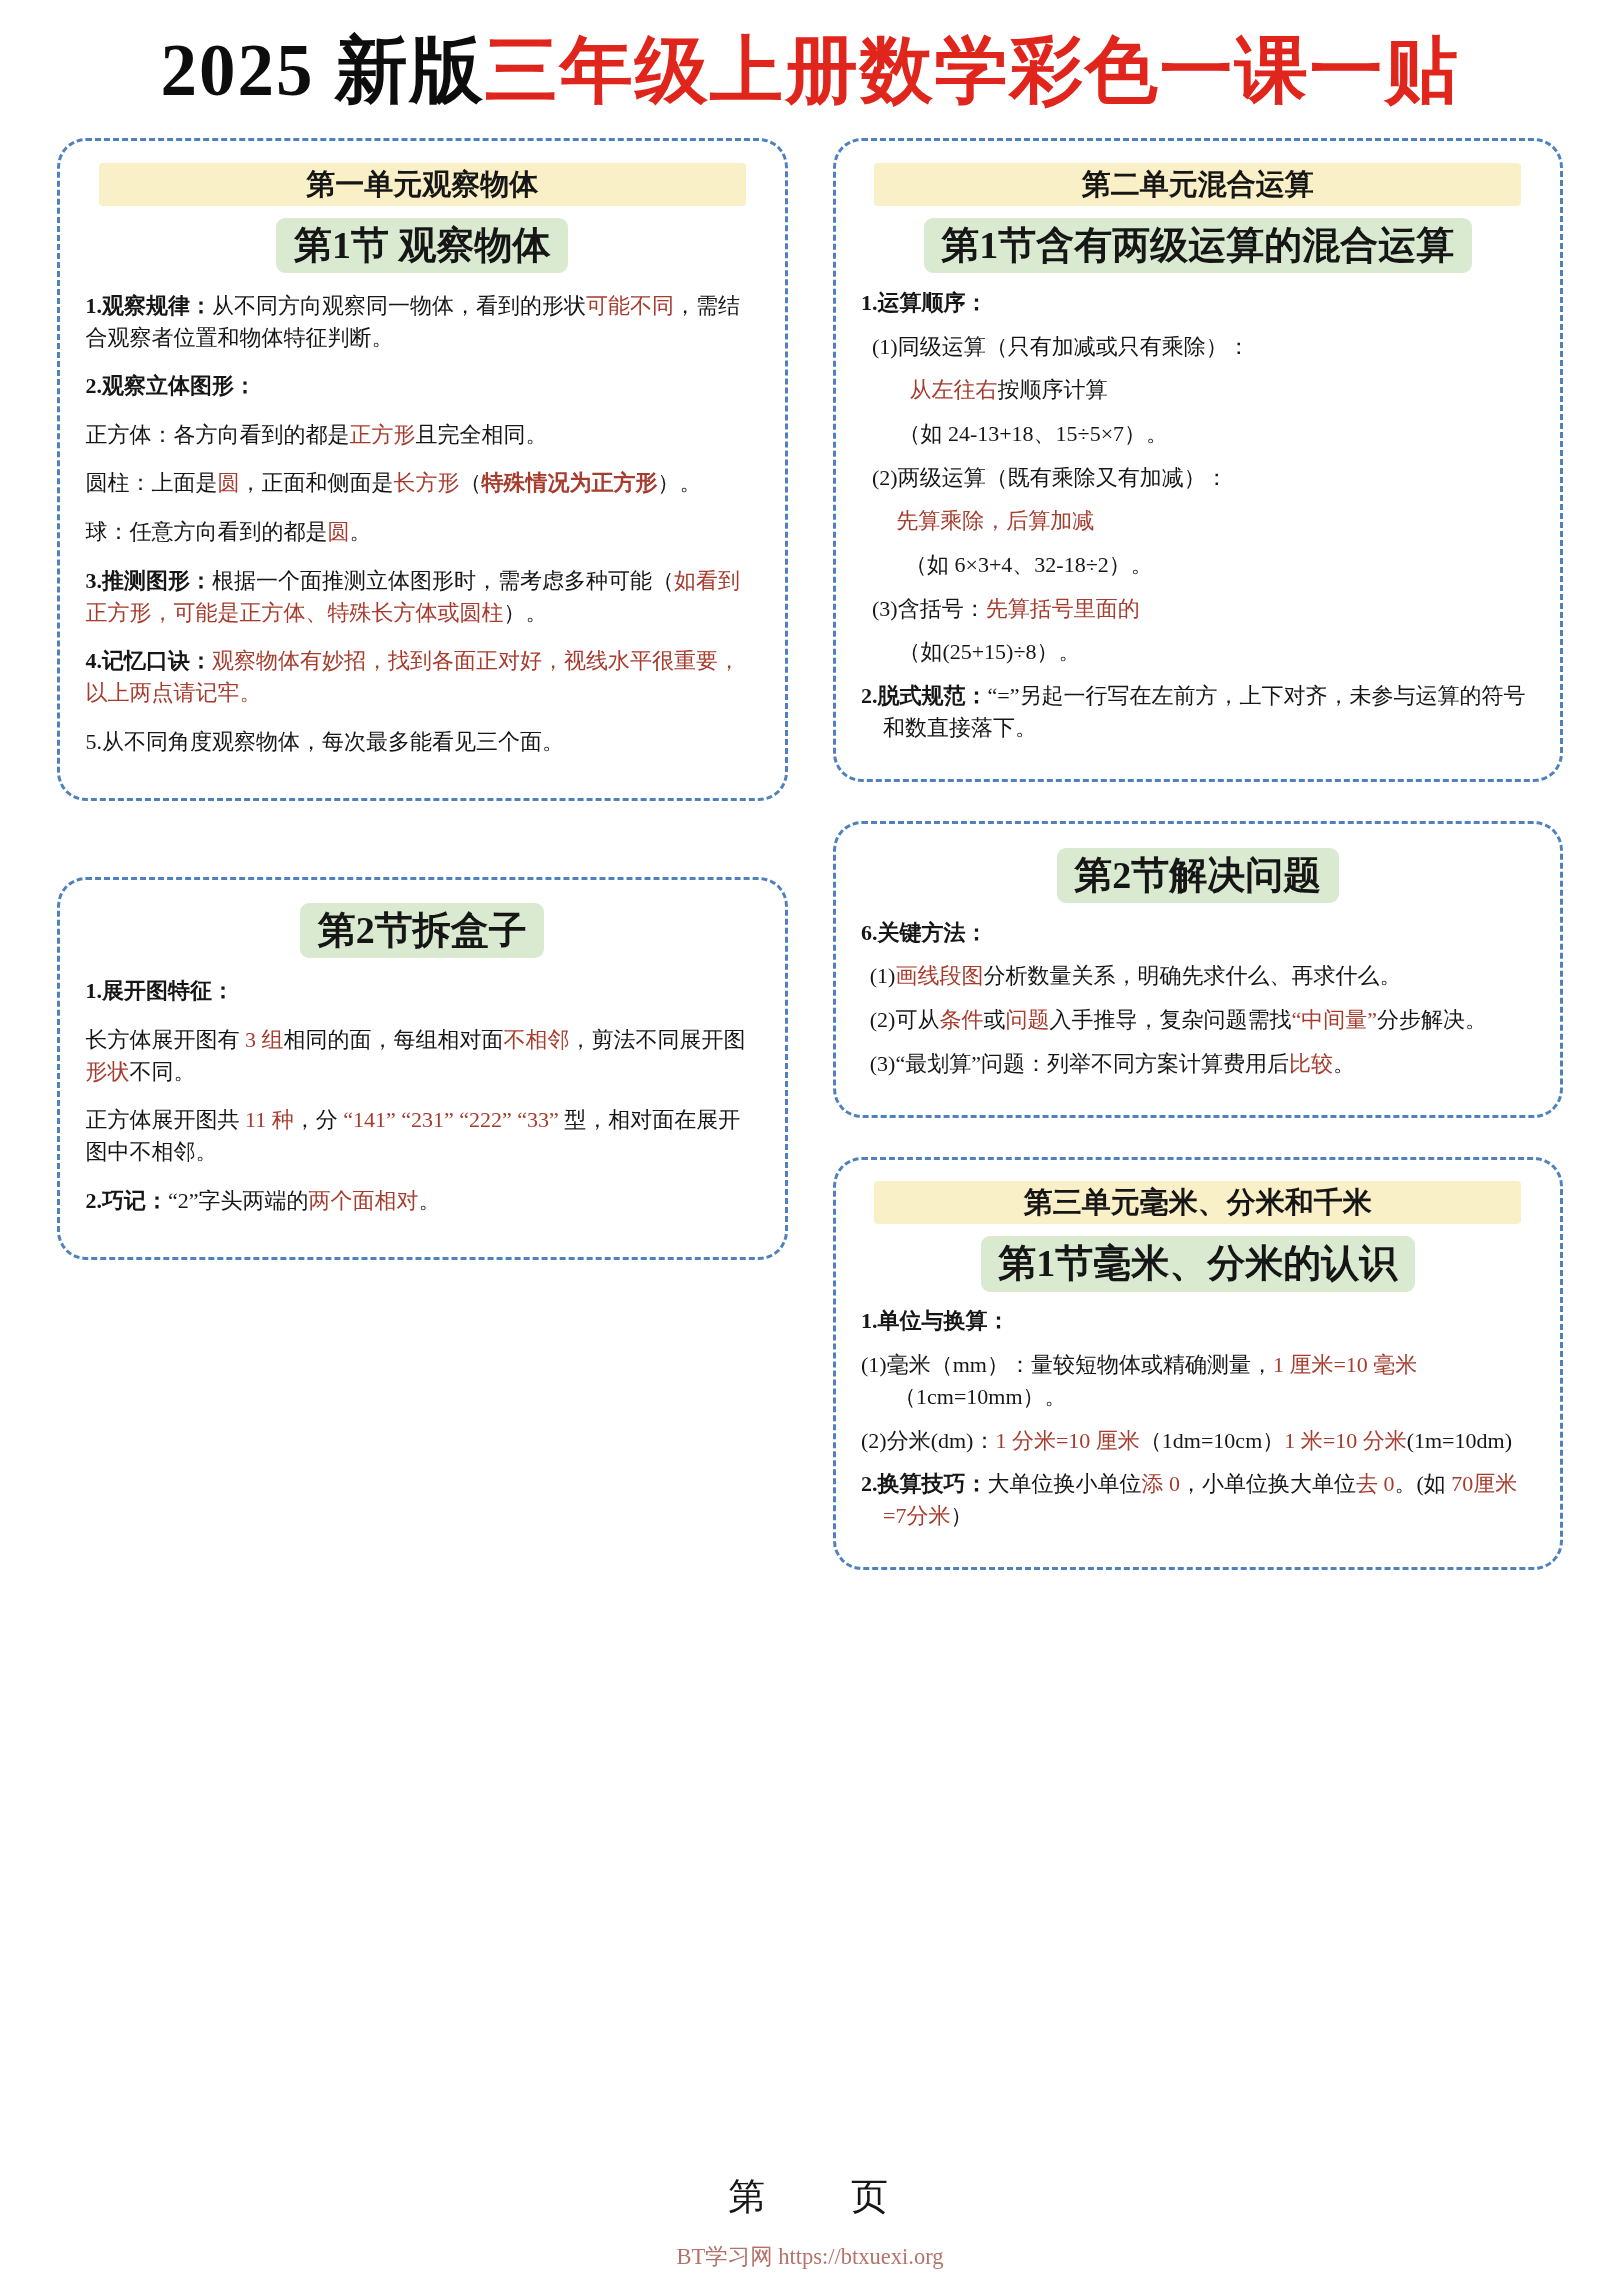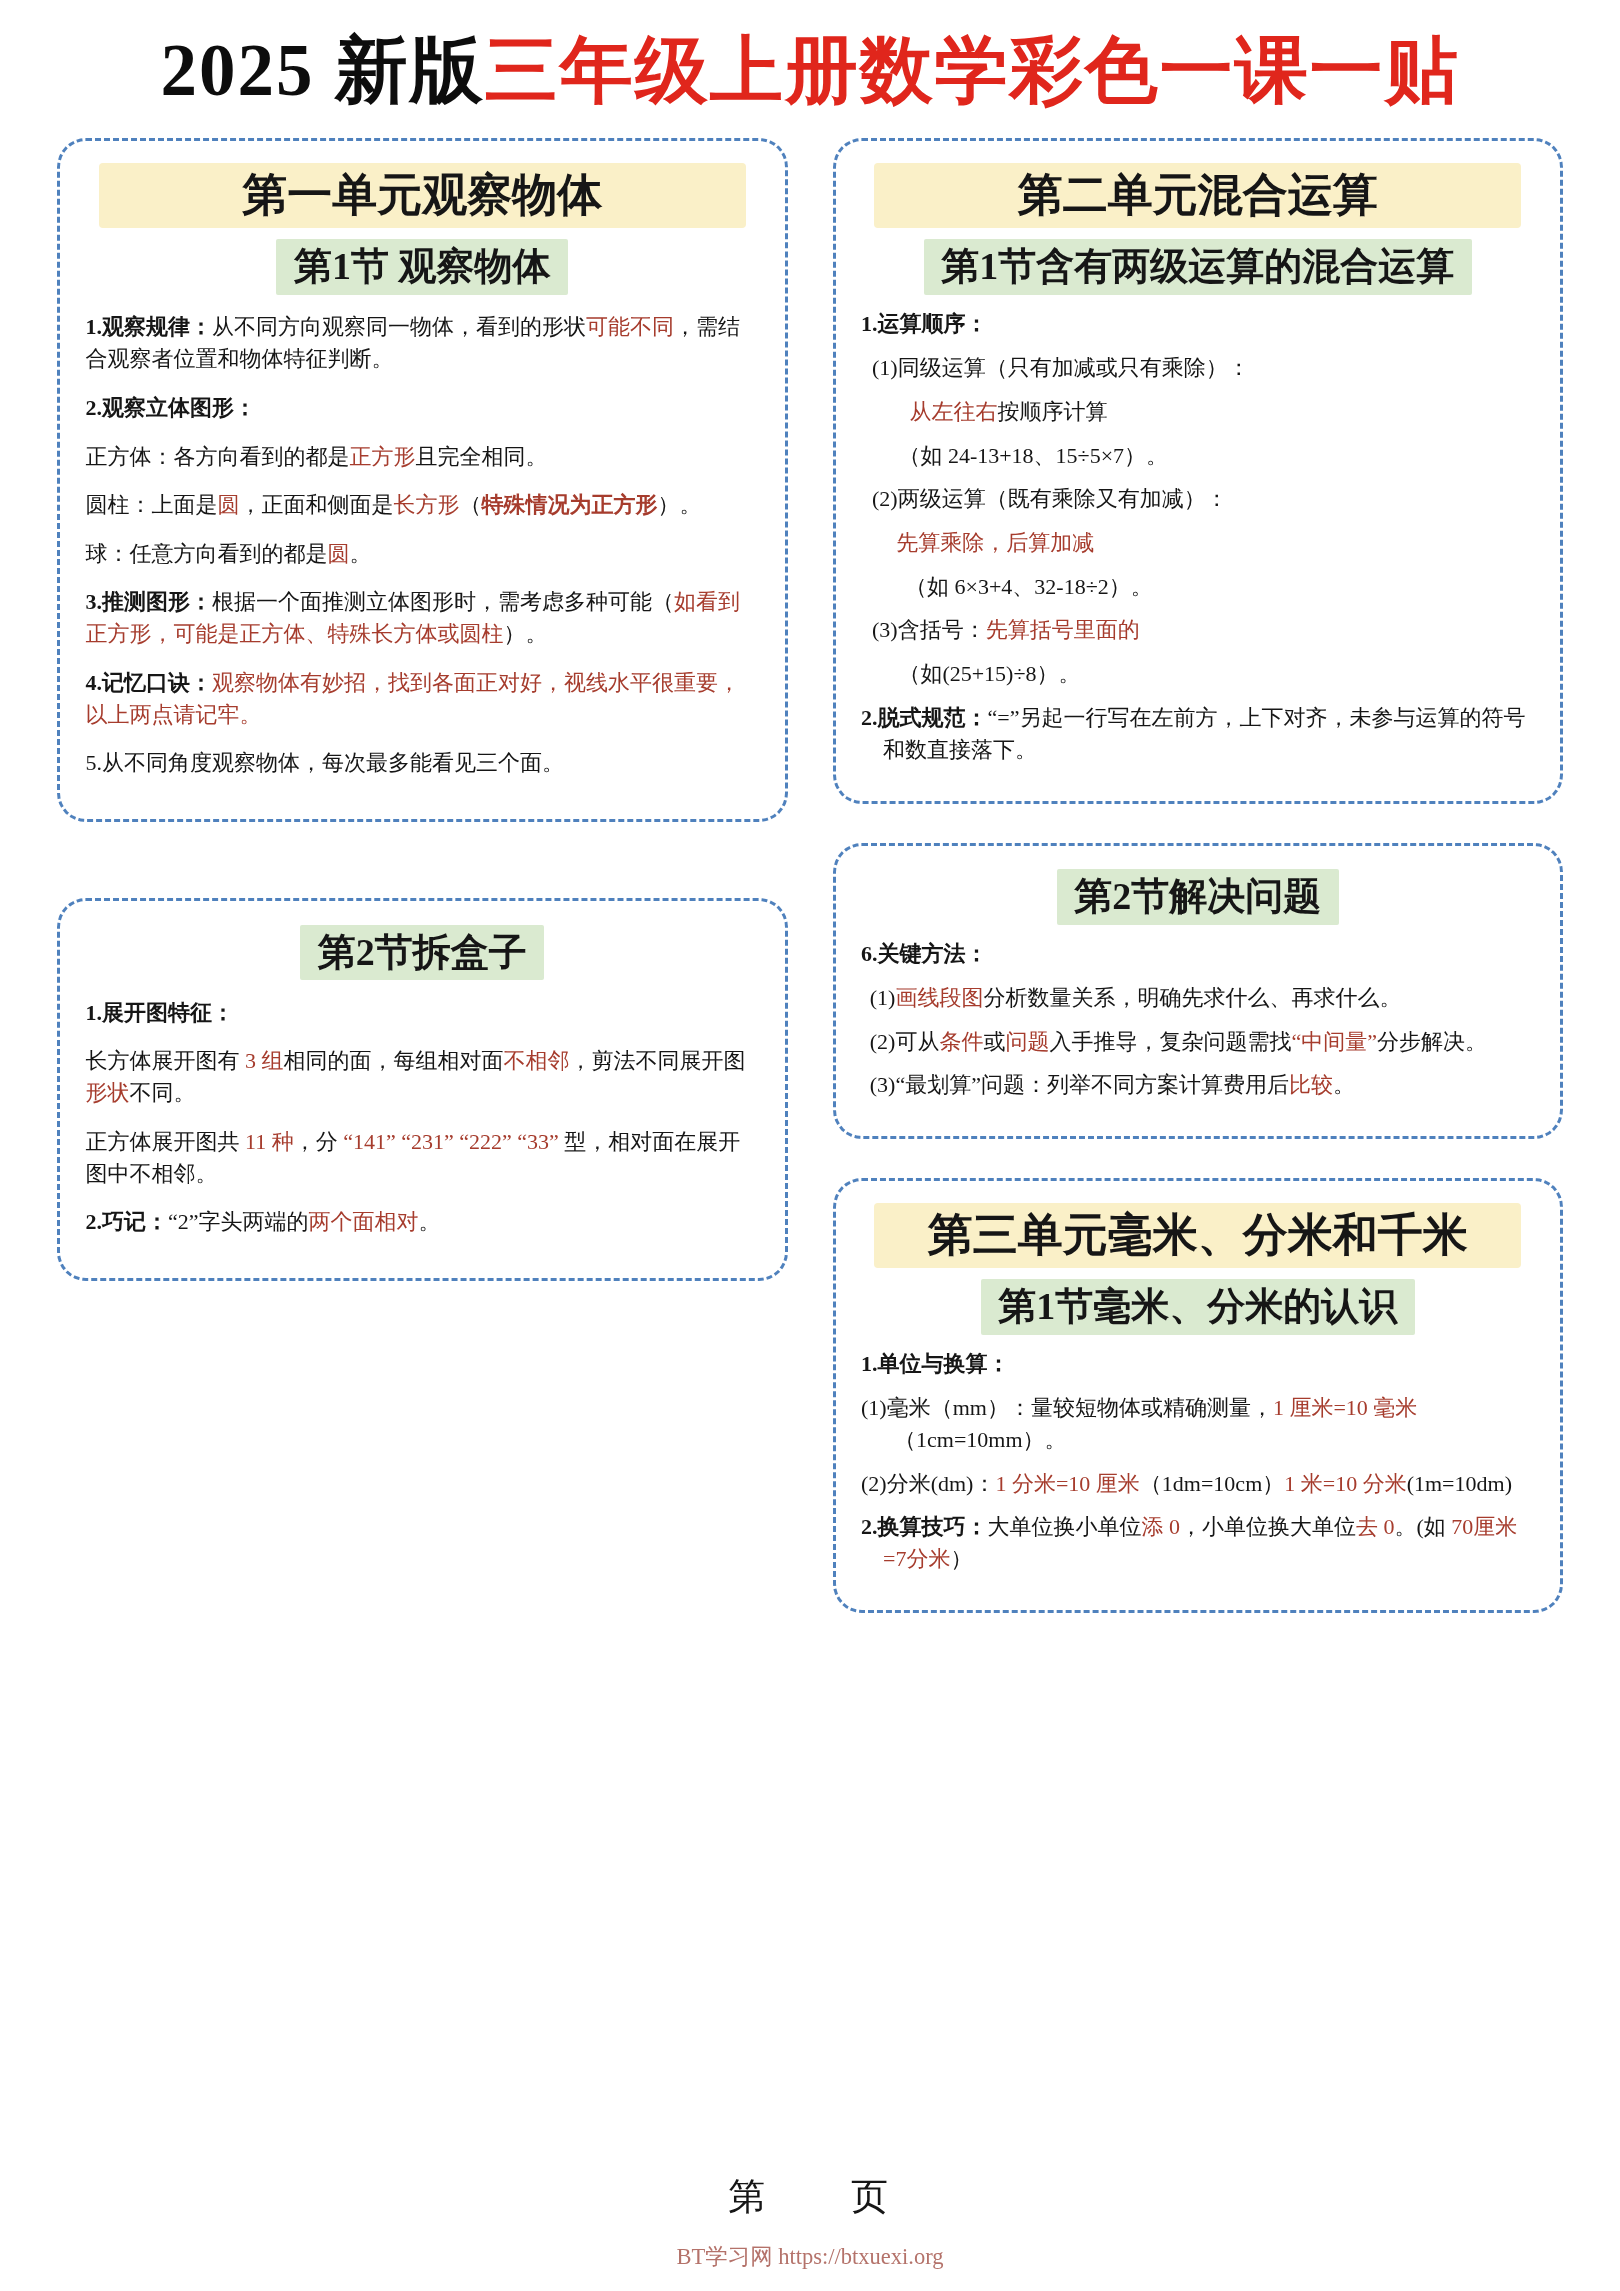--- a/index.html
+++ b/index.html
@@ -51,36 +51,36 @@
   }
   .col-left .box{margin-bottom:76px;}
   .col-right .box{margin-bottom:39px;}
   .col .box:last-child{margin-bottom:0;}
   .unit-header{
     display:block;
     width:96%;
     margin:3.9px auto 11.8px;
     background:var(--unit-bg);
     text-align:center;
-    font-size:45px;
+    font-size:29px;
     font-weight:700;
     line-height:1.35;
     border-radius:3.9px;
     padding:2px 7.8px;
   }
   .section-header{
     display:block;
     width:fit-content;
     margin:5.9px auto 13.7px;
     background:var(--section-bg);
     text-align:center;
     font-size:38px;
     font-weight:700;
     line-height:1.35;
-    border-radius:2px;
+    border-radius:9px;
     padding:2px 17.6px;
   }
   .para{
     font-size:22px;
     line-height:1.45;
     margin:11.8px 0;
     color:#161616;
     word-break:break-word;
   }
   .col-left .para{margin:16.7px 0;}

